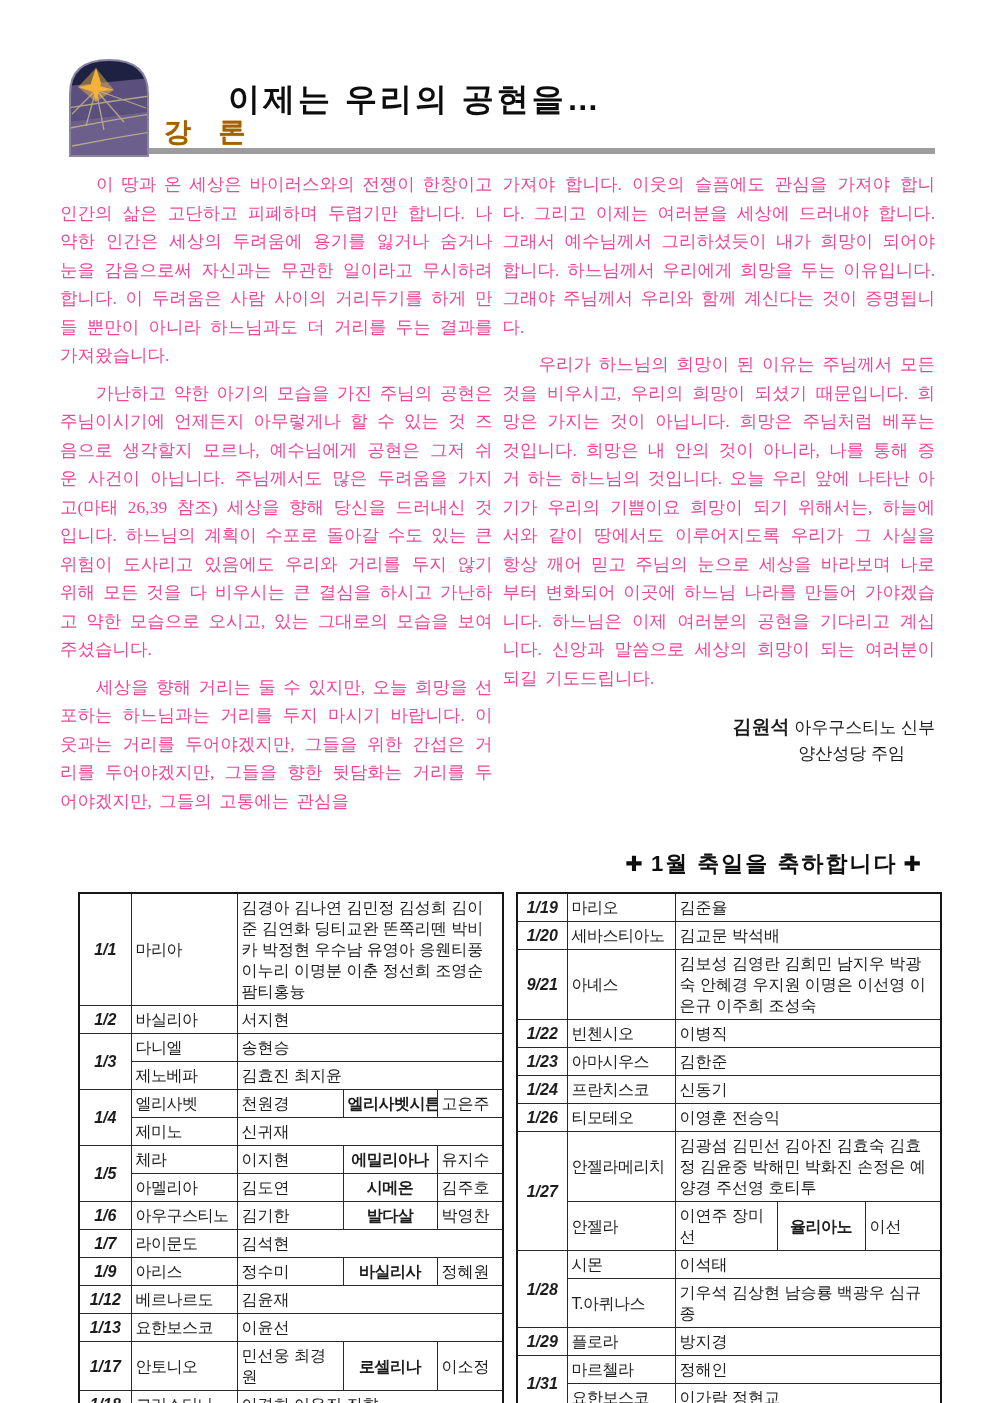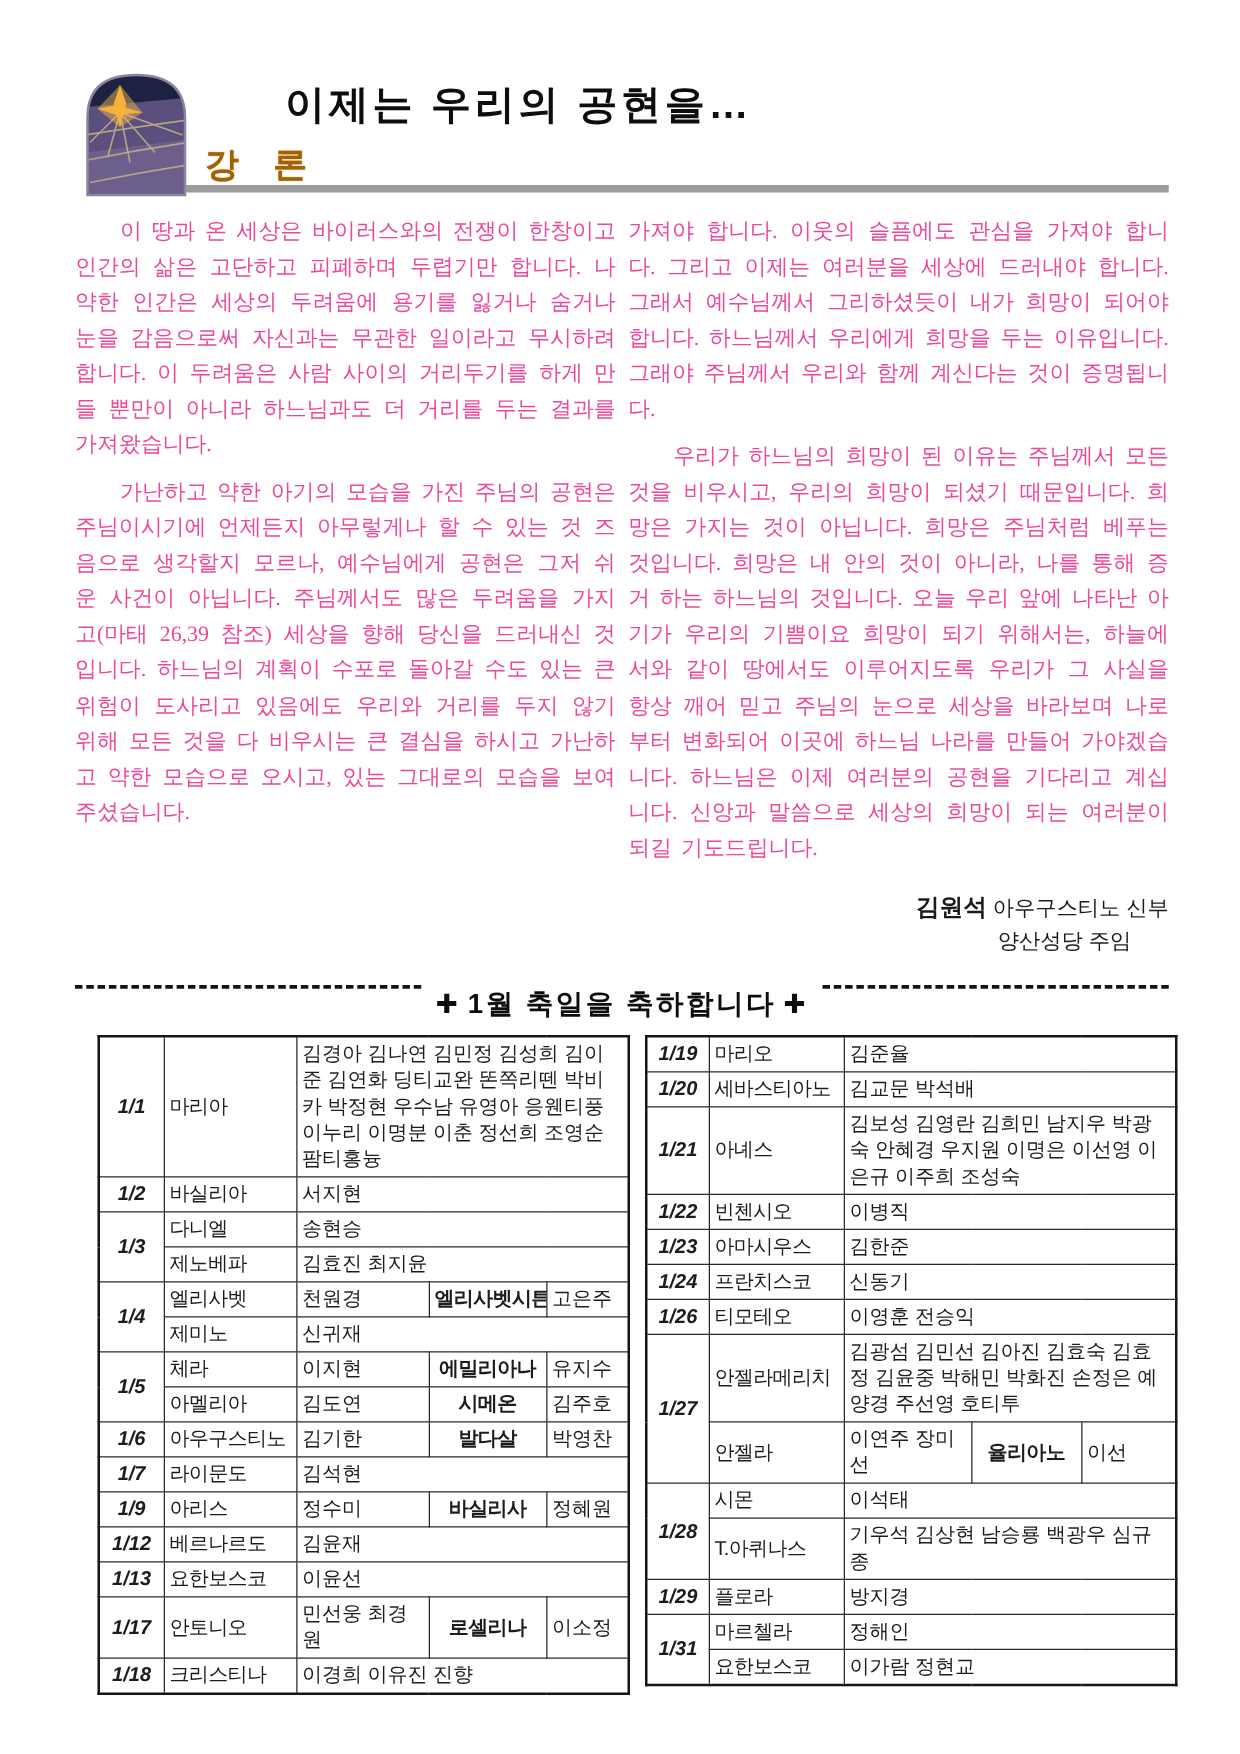--- a/index.html
+++ b/index.html
@@ -14,21 +14,21 @@
 
   
   .header { position:relative; height:108px; margin:52px 57px 0 60px; }
   .header-icon { position:absolute; left:6px; top:4px; width:86px; height:104px; z-index:3; }
   .header-label {
     position:absolute; left:104px; top:62px; z-index:4;
     font-size:27px; font-weight:bold; letter-spacing:10px;
     color:#a16207; text-shadow:0 0 1px #e08900;
   }
   .header-title {
-    position:absolute; left:168px; top:10px;
+    position:absolute; left:168px; top:26px;
     font-size:32px; font-weight:bold; letter-spacing:3px; color:#0d0d0d;
   }
   .header-rule { position:absolute; left:30px; right:0; top:96px; height:6px; background:#9d9d9d; z-index:1; }
 
   
   .sermon { display:flex; gap:10px; margin:10px 57px 0 60px; }
   .sermon .col { flex:1; }
   .sermon p {
     margin:0 0 9px 0;
     font-family:"Liberation Serif","DejaVu Serif",serif;
@@ -36,21 +36,21 @@
     text-align:justify; word-spacing:3px;
     color:#ec4899;
   }
   .sermon p.indent { text-indent:36px; }
 
   .signature { margin-top:22px; text-align:right; font-size:17px; line-height:26px; color:#1b1b1b; }
   .signature .sig-name { font-weight:bold; font-size:19px; }
   .signature .sig-line2 { padding-right:30px; }
 
   
-  .divider { display:flex; align-items:flex-start; margin:22px 57px 10px 60px; }
+  .divider { display:flex; align-items:flex-end; margin:22px 57px 10px 60px;flex-direction:column; }
   .divider .line { flex:1; border-top:3px dashed #141414; height:0; }
   .divider .mid { white-space:nowrap; padding:0 6px; font-size:22px; font-weight:bold; letter-spacing:2px; color:#0d0d0d; }
   .divider .cross { font-size:21px; font-weight:bold; padding:0 6px; }
 
   
   .tables { display:flex; gap:12px; margin:4px 57px 0 78px; align-items:flex-start; }
   table.feast { border-collapse:collapse; border:2.5px solid #161616; table-layout:fixed; }
   table.feast td {
     border:1px solid #2a2a2a;
     padding:3px 4px; vertical-align:middle;
@@ -91,20 +91,21 @@
       <path d="M4,100 L4,38 Q4,4 43,4 Q82,4 82,38 L82,100 Z" fill="none" stroke="#8a84a0" stroke-width="2"></path>
     </svg>
     <div class="header-label">강 론</div>
     <div class="header-title">이제는 우리의 공현을…</div>
   </div>
 
   <div class="sermon">
     <div class="col" id="sermon-col-0">
         <p class="indent">이 땅과 온 세상은 바이러스와의 전쟁이 한창이고 인간의 삶은 고단하고 피폐하며 두렵기만 합니다. 나약한 인간은 세상의 두려움에 용기를 잃거나 숨거나 눈을 감음으로써 자신과는 무관한 일이라고 무시하려 합니다. 이 두려움은 사람 사이의 거리두기를 하게 만들 뿐만이 아니라 하느님과도 더 거리를 두는 결과를 가져왔습니다.</p>
         <p class="indent">가난하고 약한 아기의 모습을 가진 주님의 공현은 주님이시기에 언제든지 아무렇게나 할 수 있는 것 즈음으로 생각할지 모르나, 예수님에게 공현은 그저 쉬운 사건이 아닙니다. 주님께서도 많은 두려움을 가지고(마태 26,39 참조) 세상을 향해 당신을 드러내신 것입니다. 하느님의 계획이 수포로 돌아갈 수도 있는 큰 위험이 도사리고 있음에도 우리와 거리를 두지 않기 위해 모든 것을 다 비우시는 큰 결심을 하시고 가난하고 약한 모습으로 오시고, 있는 그대로의 모습을 보여주셨습니다.</p>
+        <p class="indent">세상을 향해 거리는 둘 수 있지만, 오늘 희망을 선포하는 하느님과는 거리를 두지 마시기 바랍니다. 이웃과는 거리를 두어야겠지만, 그들을 위한 간섭은 거리를 두어야겠지만, 그들을 향한 뒷담화는 거리를 두어야겠지만, 그들의 고통에는 관심을</p>
       </div>
     <div class="col" id="sermon-col-1">
 
     <p class="">가져야 합니다. 이웃의 슬픔에도 관심을 가져야 합니다. 그리고 이제는 여러분을 세상에 드러내야 합니다. 그래서 예수님께서 그리하셨듯이 내가 희망이 되어야 합니다. 하느님께서 우리에게 희망을 두는 이유입니다. 그래야 주님께서 우리와 함께 계신다는 것이 증명됩니다.</p>
         <p class="indent">우리가 하느님의 희망이 된 이유는 주님께서 모든 것을 비우시고, 우리의 희망이 되셨기 때문입니다. 희망은 가지는 것이 아닙니다. 희망은 주님처럼 베푸는 것입니다. 희망은 내 안의 것이 아니라, 나를 통해 증거 하는 하느님의 것입니다. 오늘 우리 앞에 나타난 아기가 우리의 기쁨이요 희망이 되기 위해서는, 하늘에서와 같이 땅에서도 이루어지도록 우리가 그 사실을 항상 깨어 믿고 주님의 눈으로 세상을 바라보며 나로부터 변화되어 이곳에 하느님 나라를 만들어 가야겠습니다. 하느님은 이제 여러분의 공현을 기다리고 계십니다. 신앙과 말씀으로 세상의 희망이 되는 여러분이 되길 기도드립니다.</p>
         <div class="signature">
           <div><span class="sig-name">김원석</span> 아우구스티노 신부</div>
           <div class="sig-line2">양산성당 주임</div>
         </div>
       </div>
@@ -225,21 +226,21 @@
             <td class="c-date" rowspan="1">1/19</td>
             <td class="c-saint">마리오</td>
             <td class="c-names" colspan="3">김준율</td>
           </tr>
           <tr>
             <td class="c-date" rowspan="1">1/20</td>
             <td class="c-saint">세바스티아노</td>
             <td class="c-names" colspan="3">김교문 박석배</td>
           </tr>
           <tr>
-            <td class="c-date" rowspan="1">1/21</td>
+            <td class="c-date" rowspan="1">9/21</td>
             <td class="c-saint">아녜스</td>
             <td class="c-names" colspan="3">김보성 김영란 김희민 남지우 박광숙 안혜경 우지원 이명은 이선영 이은규 이주희 조성숙</td>
           </tr>
           <tr>
             <td class="c-date" rowspan="1">1/22</td>
             <td class="c-saint">빈첸시오</td>
             <td class="c-names" colspan="3">이병직</td>
           </tr>
           <tr>
             <td class="c-date" rowspan="1">1/23</td>

